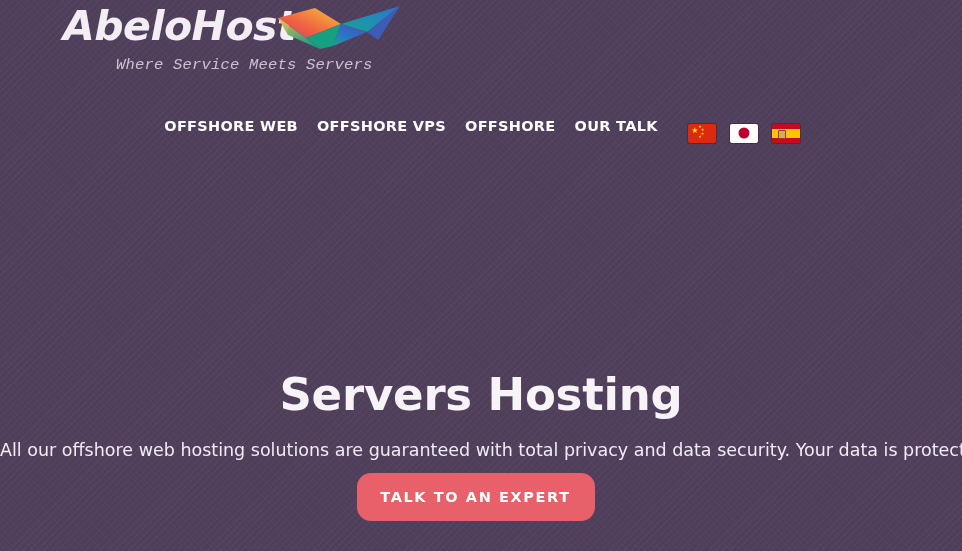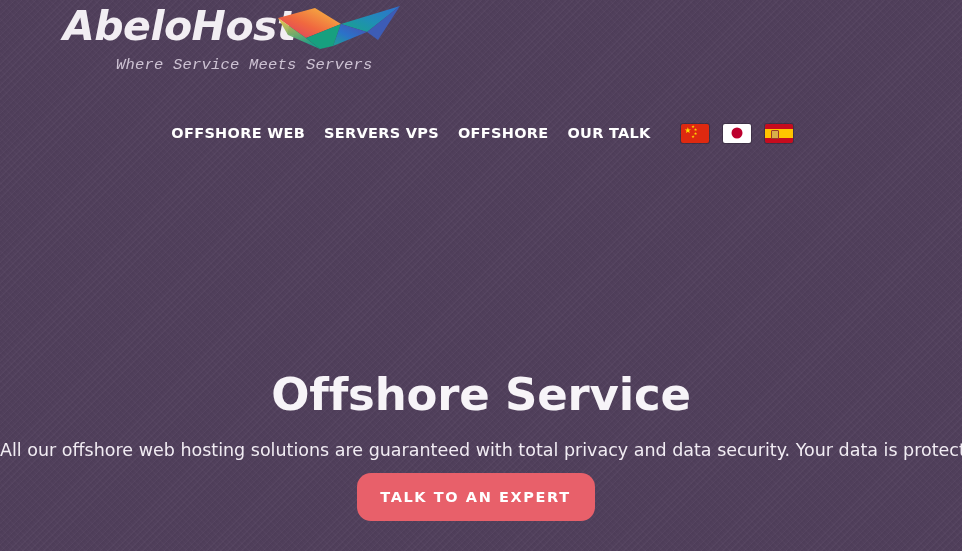--- a/index.html
+++ b/index.html
@@ -81,21 +81,20 @@
   }
 
   
   .navbar {
     position: absolute;
     left: 0;
     top: 118px;
     width: 962px;
     height: 30px;
     display: flex;
-    align-items: center;
     justify-content: center;
   }
   .nav-item {
     font-family: "DejaVu Sans", sans-serif;
     font-weight: bold;
     font-size: 14.5px;
     letter-spacing: 0.3px;
     color: #ffffff;
     white-space: nowrap;
     margin: 0 9.5px;
@@ -255,41 +254,41 @@
         <polygon points="73,20 132,2 99,28" fill="url(#gCool)"></polygon>
 
         <polygon points="73,20 99,28 65,42" fill="url(#gCool2)"></polygon>
         <polygon points="99,28 132,2 110,36" fill="#3b5fc0" opacity="0.9"></polygon>
       </svg>
     </div>
   </div>
 
   <nav class="navbar">
     <a class="nav-item" href="#">OFFSHORE WEB</a>
-    <a class="nav-item" href="#">SERVERS VPS</a>
+    <a class="nav-item" href="#">OFFSHORE VPS</a>
     <a class="nav-item" href="#">OFFSHORE</a>
     <a class="nav-item" href="#">OUR TALK</a>
 
     <div class="nav-flags">
       <div class="flag flag-cn">
         <span class="star-big">★</span>
         <span class="star-s s1">★</span>
         <span class="star-s s2">★</span>
         <span class="star-s s3">★</span>
         <span class="star-s s4">★</span>
       </div>
       <div class="flag flag-jp">
         <span class="disc"></span>
       </div>
       <div class="flag flag-es">
         <span class="crest"></span>
       </div>
     </div>
   </nav>
 
-  <h1 class="hero-title">Offshore Service</h1>
+  <h1 class="hero-title">Servers Hosting</h1>
   <p class="hero-subtitle">All our offshore web hosting solutions are guaranteed with total privacy and data security. Your data is protected with us.</p>
 
   <div class="cta-row">
     <button class="btn btn-primary">TALK TO AN EXPERT</button>
   </div>
 
 </div>
 
 </body></html>

